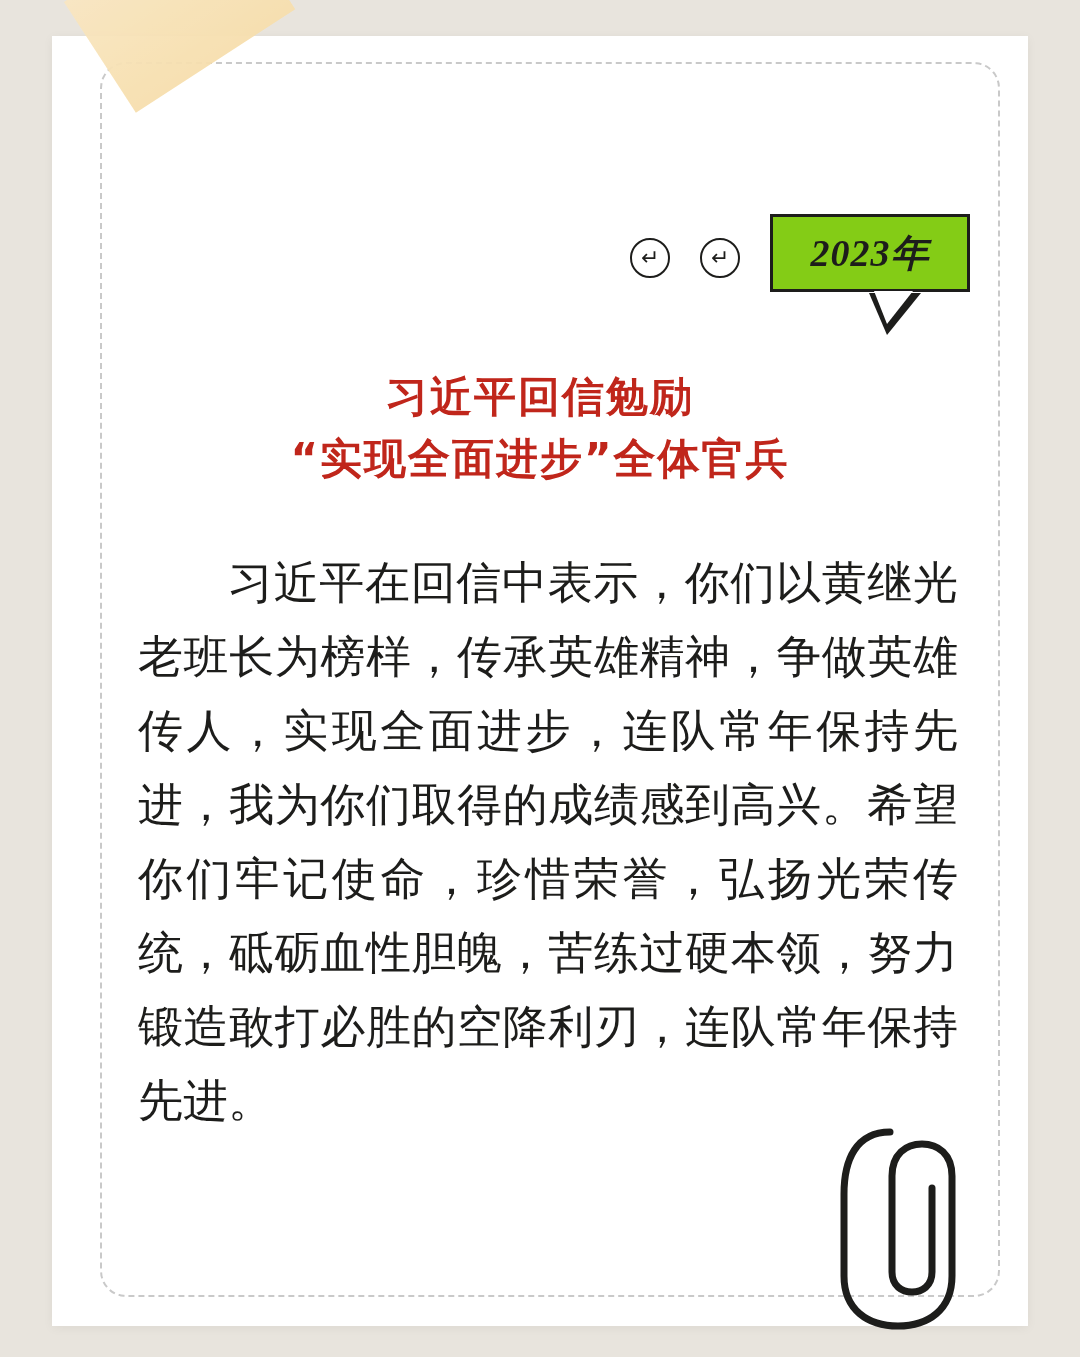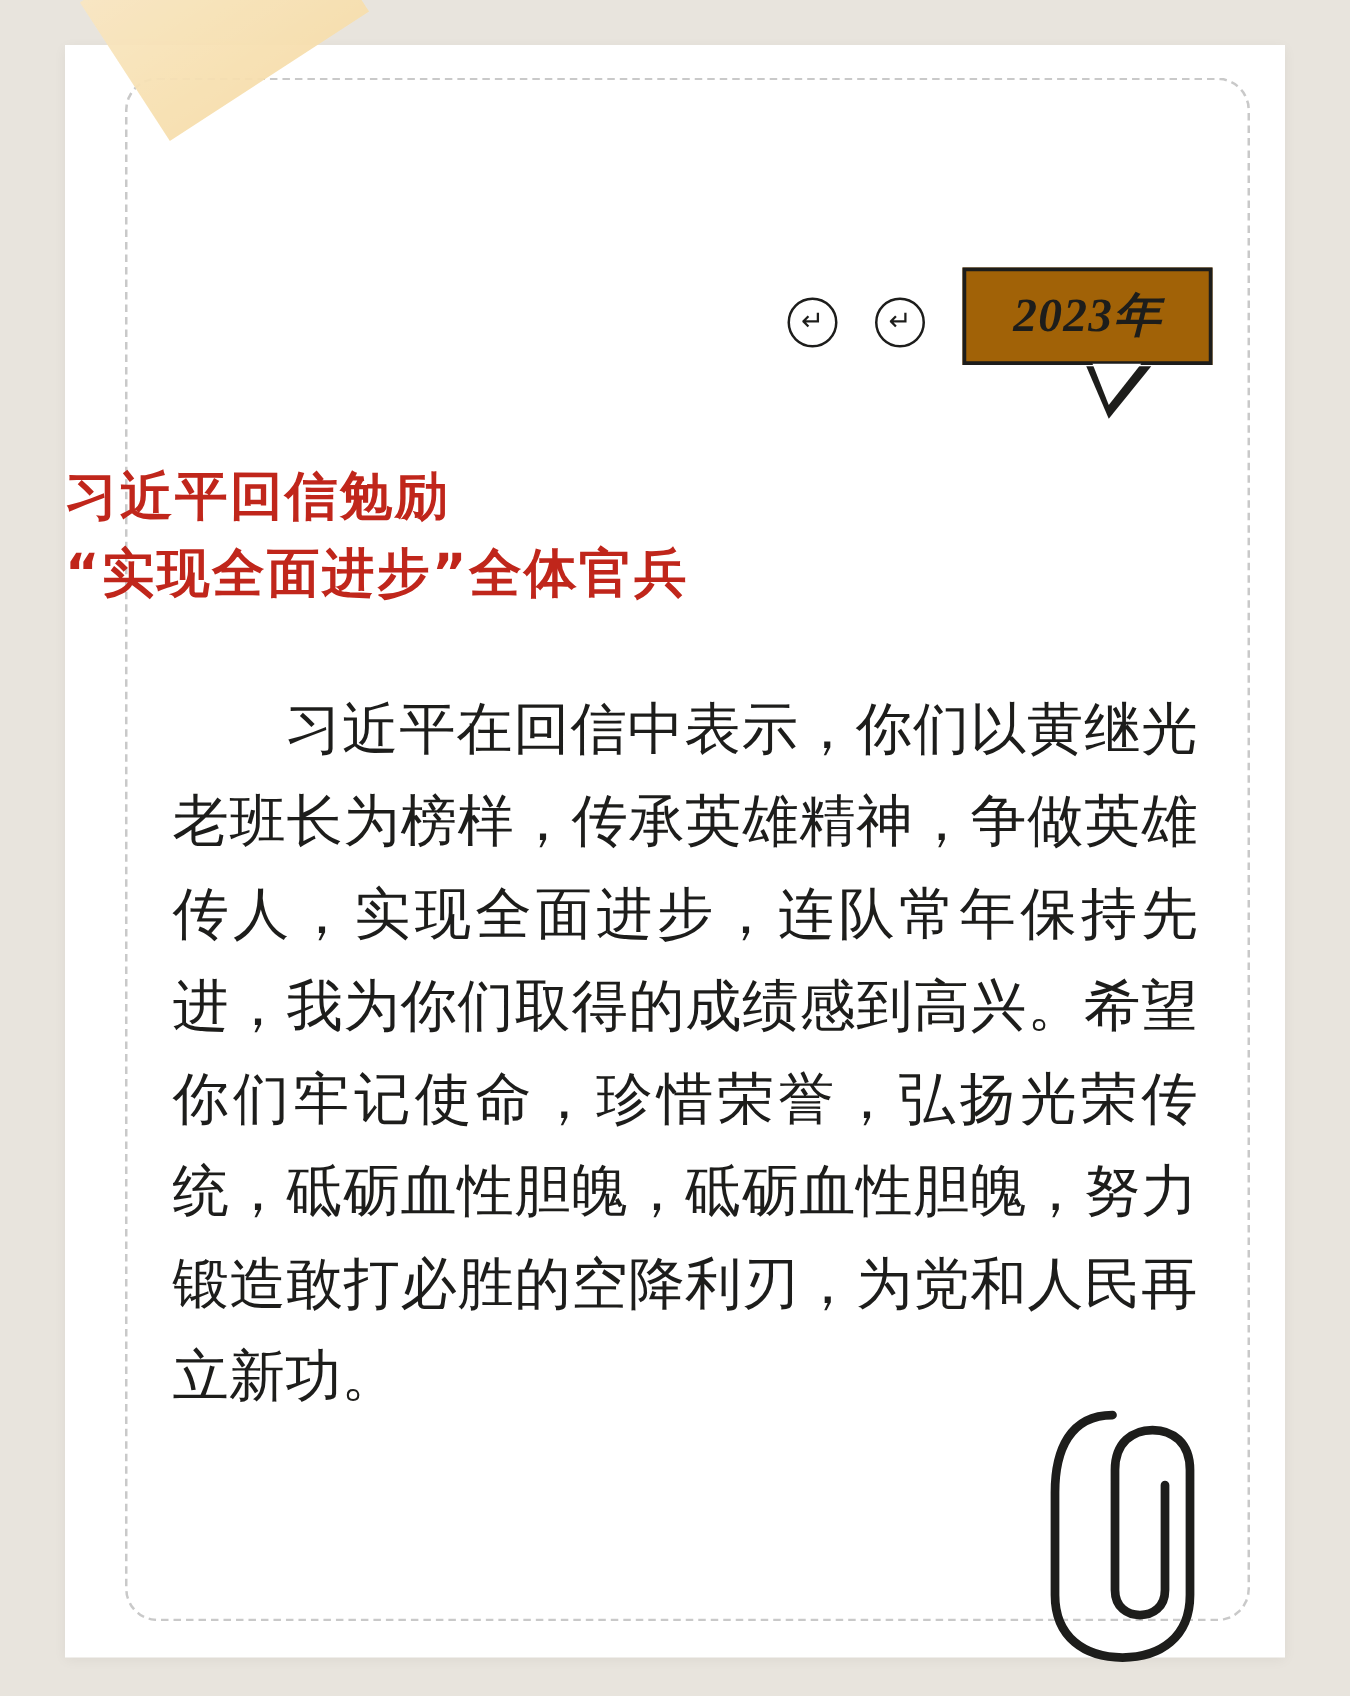--- a/index.html
+++ b/index.html
@@ -84,21 +84,21 @@
   .mini-glyph.g2 { left: 88px; }
 
   .bubble {
     position: absolute;
     left: 158px;
     top: 0px;
     width: 200px;
     height: 78px;
     border: 3px solid #1d1d1b;
     box-sizing: border-box;
-    background: #a16207;
+    background: #84cc16;
   }
   .bubble .bubble-text {
     display: block;
     text-align: center;
     line-height: 72px;
     font-size: 38px;
     font-style: italic;
     font-weight: 700;
     color: #1d1d1b;
     font-family: "Liberation Serif", serif;
@@ -125,21 +125,21 @@
     border-right: 26px solid transparent;
     border-top: 33px solid #ffffff;
   }
 
   
   .title-block {
     position: absolute;
     left: 0;
     top: 330px;
     width: 976px;
-    text-align: left;
+    text-align: center;
     color: #c0261b;
     font-weight: 700;
     font-family: "DejaVu Sans", "Liberation Sans", sans-serif;
   }
   .title-line {
     font-size: 42px;
     line-height: 62px;
     letter-spacing: 2px;
   }
 
@@ -183,21 +183,21 @@
       <span class="bubble-text">2023年</span>
       <span class="bubble-tail"></span>
     </div>
   </div>
 
   <div class="title-block">
     <div class="title-line">习近平回信勉励</div>
     <div class="title-line">“实现全面进步”全体官兵</div>
   </div>
 
-  <div class="body-text">习近平在回信中表示，你们以黄继光老班长为榜样，传承英雄精神，争做英雄传人，实现全面进步，连队常年保持先进，我为你们取得的成绩感到高兴。希望你们牢记使命，珍惜荣誉，弘扬光荣传统，砥砺血性胆魄，砥砺血性胆魄，努力锻造敢打必胜的空降利刃，为党和人民再立新功。</div>
+  <div class="body-text">习近平在回信中表示，你们以黄继光老班长为榜样，传承英雄精神，争做英雄传人，实现全面进步，连队常年保持先进，我为你们取得的成绩感到高兴。希望你们牢记使命，珍惜荣誉，弘扬光荣传统，砥砺血性胆魄，苦练过硬本领，努力锻造敢打必胜的空降利刃，连队常年保持先进。</div>
 
   <svg class="paperclip" viewBox="0 0 150 220" aria-hidden="true">
     <path d="M58 18
              C 24 18, 12 46, 12 80
              L 12 162
              C 12 196, 36 212, 66 212
              C 96 212, 120 196, 120 162
              L 120 62
              C 120 40, 106 30, 90 30
              C 74 30, 60 40, 60 62

